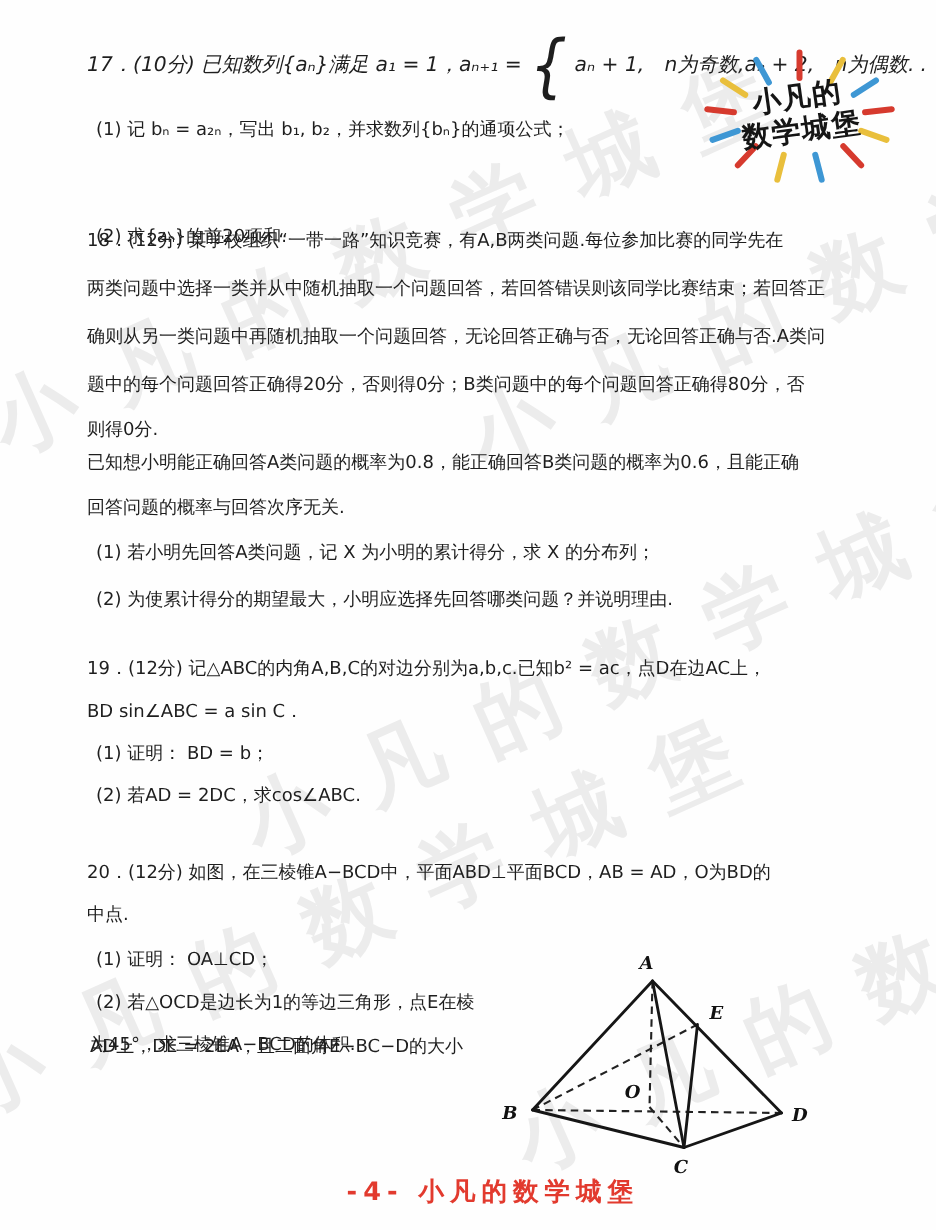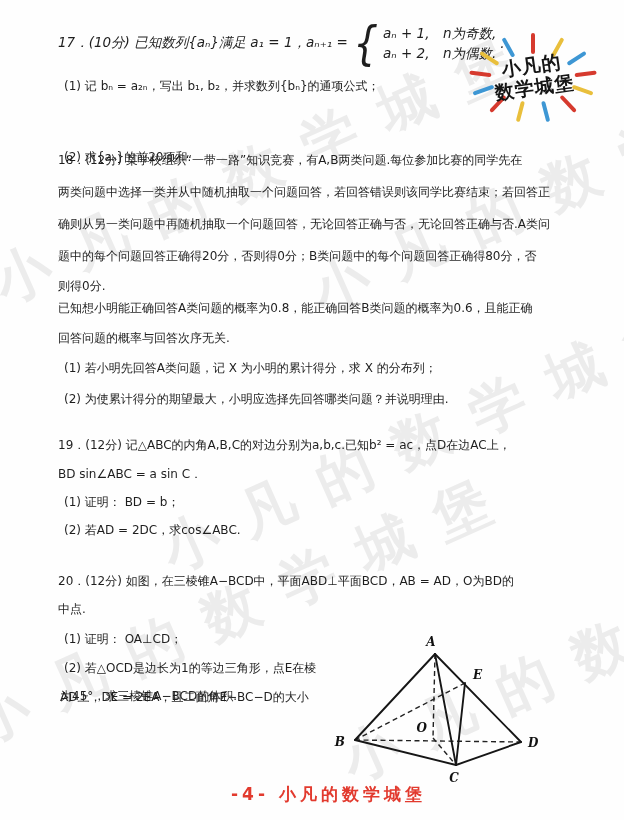--- a/index.html
+++ b/index.html
@@ -16,21 +16,21 @@
     color:rgba(125,125,125,0.14);
     transform:rotate(-24deg);transform-origin:0 0;
     pointer-events:none;
   }
   
   .tl{position:absolute;white-space:nowrap;font-size:12px;z-index:2;}
   
   .caseline{position:absolute;left:58px;top:20px;display:flex;align-items:center;z-index:2;font-style:italic;}
   .caseline .pre{font-size:13.5px;margin-right:3px;}
   .caseline .brace{font-size:46px;font-weight:200;line-height:1;font-family:"DejaVu Sans",sans-serif;margin-right:3px;transform:scaleX(.85);}
-  .cases{display:flex;flex-direction:column;align-items:flex-end;}
+  .cases{display:flex;align-items:flex-end;}
   .cases .row{font-size:13.5px;line-height:20px;}
   .caseline .period{font-size:13.5px;align-self:center;margin-left:4px;}
   
   #stamp{position:absolute;left:448px;top:20px;width:170px;height:114px;z-index:3;}
   #stamp svg{position:absolute;inset:0;}
   #stamp .stamp-text{
     position:absolute;left:0;right:0;top:34px;text-align:center;
     transform:rotate(-8deg);color:#151515;font-weight:900;
     font-size:19px;line-height:22px;letter-spacing:1px;
   }

